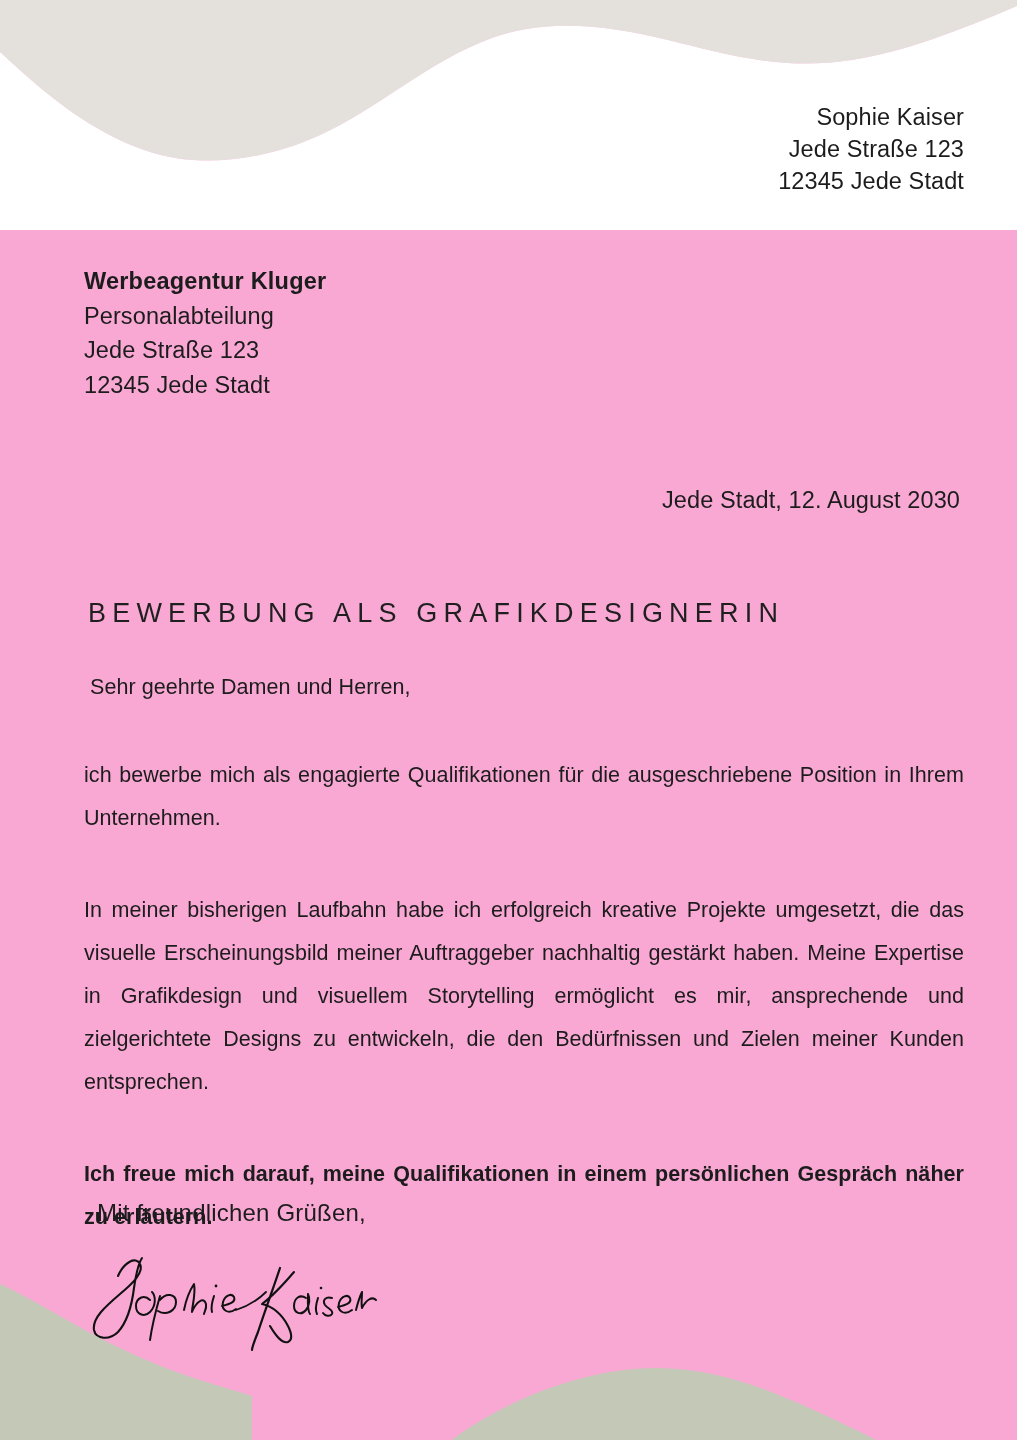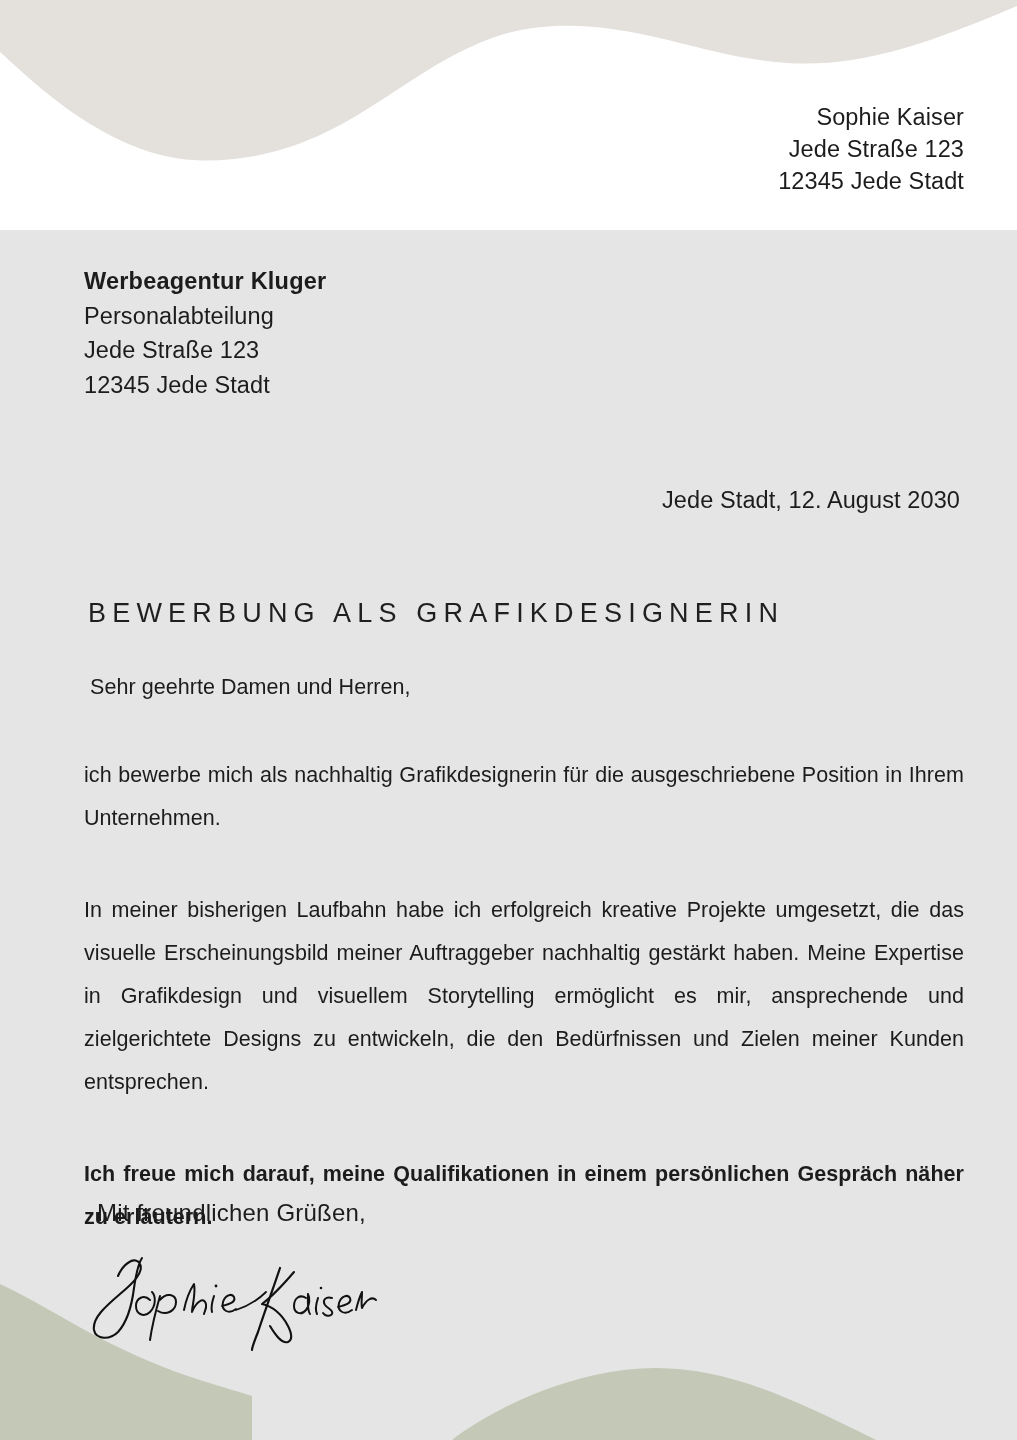--- a/index.html
+++ b/index.html
@@ -6,21 +6,21 @@
   html, body {
     margin: 0;
     padding: 0;
     background: #ffffff;
   }
 
   .page {
     position: relative;
     width: 1017px;
     height: 1440px;
-    background: #e5e5e5;
+    background: #f9a8d4;
     overflow: hidden;
     font-family: "Liberation Sans", sans-serif;
     color: #1a1a1a;
   }
 
   
   .deco {
     position: absolute;
     left: 0;
     width: 1017px;
@@ -198,21 +198,21 @@
       <div>Jede Straße 123</div>
       <div>12345 Jede Stadt</div>
     </div>
 
     <div class="date-line">Jede Stadt, 12. August 2030</div>
 
     <div class="subject">BEWERBUNG ALS GRAFIKDESIGNERIN</div>
 
     <div class="body-block">
       <p class="para salutation">Sehr geehrte Damen und Herren,</p>
-      <p class="para p1">ich bewerbe mich als nachhaltig Grafikdesignerin für die ausgeschriebene Position in Ihrem Unternehmen.</p>
+      <p class="para p1">ich bewerbe mich als engagierte Qualifikationen für die ausgeschriebene Position in Ihrem Unternehmen.</p>
       <p class="para p2">In meiner bisherigen Laufbahn habe ich erfolgreich kreative Projekte umgesetzt, die das visuelle Erscheinungsbild meiner Auftraggeber nachhaltig gestärkt haben. Meine Expertise in Grafikdesign und visuellem Storytelling ermöglicht es mir, ansprechende und zielgerichtete Designs zu entwickeln, die den Bedürfnissen und Zielen meiner Kunden entsprechen.</p>
       <p class="para p3">Ich freue mich darauf, meine Qualifikationen in einem persönlichen Gespräch näher zu erläutern.</p>
     </div>
 
     <div class="closing">Mit freundlichen Grüßen,</div>
 
     <div class="signature">
       <svg viewBox="0 0 300 110" aria-hidden="true">
         <g fill="none" stroke="#111111" stroke-linecap="round" stroke-linejoin="round">
 

